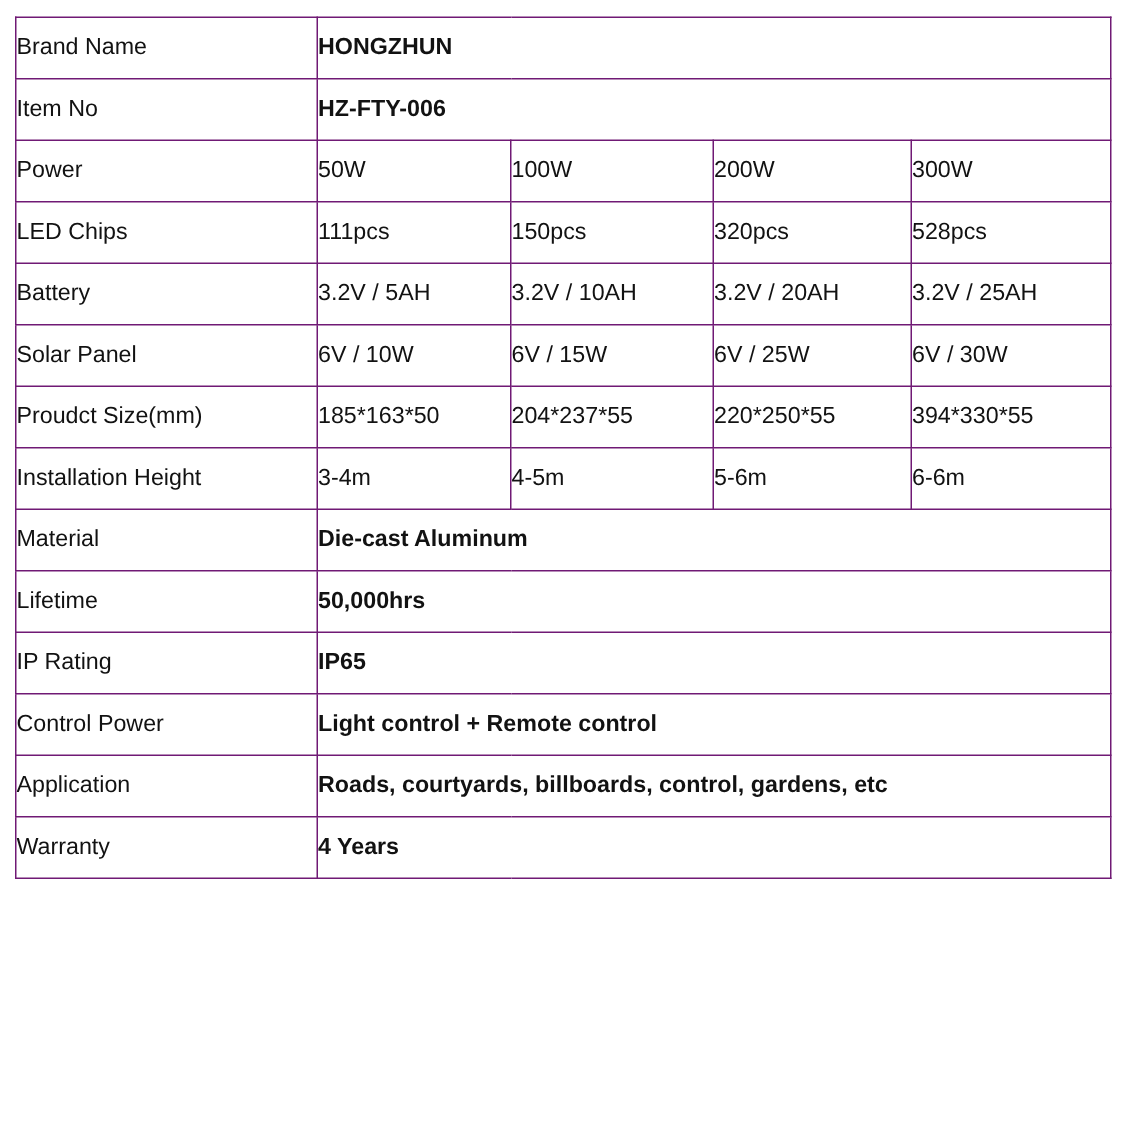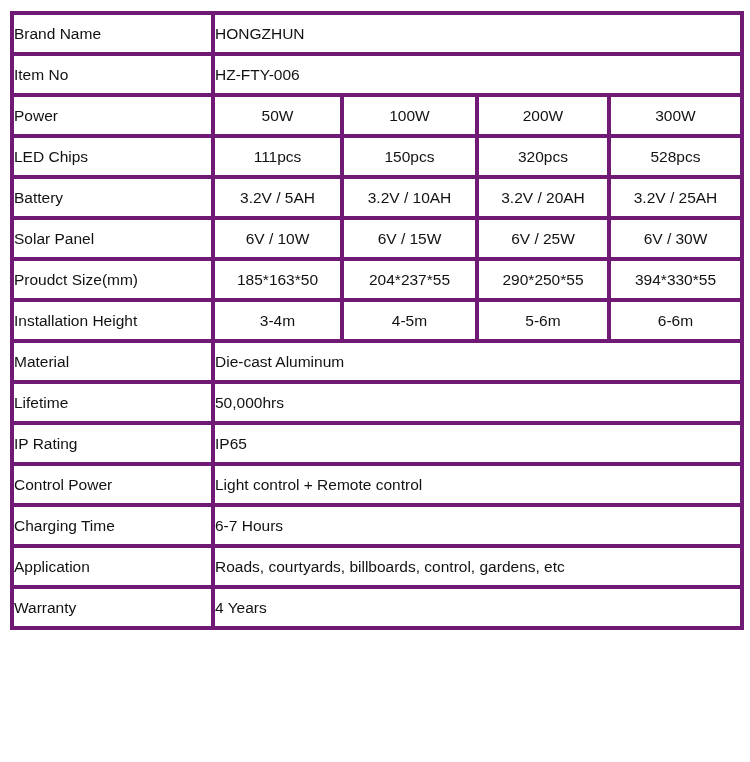--- a/index.html
+++ b/index.html
@@ -35,21 +35,21 @@
   table.spec-table col.c-v1    { width: 129px; }
   table.spec-table col.c-v2    { width: 135px; }
   table.spec-table col.c-v3    { width: 132px; }
   table.spec-table col.c-v4    { width: 133px; }
 
   table.spec-table tr {
     height: 41px;
   }
 
   table.spec-table td {
-    border: 4px solid #701a75;
+    border: 1px solid #701a75;
     font-size: 15.5px;
     line-height: 1.15;
     color: #121212;
     padding: 0;
     height: 41px;
     box-sizing: border-box;
     white-space: nowrap;
     overflow: hidden;
   }
 
@@ -58,25 +58,26 @@
     text-align: left;
     padding-left: 20px;
     padding-right: 4px;
   }
 
   
   td.merged-cell {
     text-align: left;
     padding-left: 80px;
     padding-right: 6px;
+    font-weight: bold;
   }
 
   
   td.value-cell {
-    text-align: center;
+    text-align: left;
     padding-left: 2px;
     padding-right: 2px;
   }
 
   
   td.rule-gray {
     border-bottom-color: #6f6f6f;
   }
 </style>
 </head>
@@ -125,21 +126,21 @@
           <td class="label-cell rule-gray">Solar Panel</td>
           <td class="value-cell rule-gray">6V / 10W</td>
           <td class="value-cell rule-gray">6V / 15W</td>
           <td class="value-cell rule-gray">6V / 25W</td>
           <td class="value-cell rule-gray">6V / 30W</td>
         </tr>
         <tr>
           <td class="label-cell">Proudct Size(mm)</td>
           <td class="value-cell">185*163*50</td>
           <td class="value-cell">204*237*55</td>
-          <td class="value-cell">290*250*55</td>
+          <td class="value-cell">220*250*55</td>
           <td class="value-cell">394*330*55</td>
         </tr>
         <tr>
           <td class="label-cell">Installation Height</td>
           <td class="value-cell">3-4m</td>
           <td class="value-cell">4-5m</td>
           <td class="value-cell">5-6m</td>
           <td class="value-cell">6-6m</td>
         </tr>
         <tr>
@@ -152,24 +153,20 @@
         </tr>
         <tr>
           <td class="label-cell rule-gray">IP Rating</td>
           <td class="merged-cell rule-gray" colspan="4">IP65</td>
         </tr>
         <tr>
           <td class="label-cell">Control Power</td>
           <td class="merged-cell" colspan="4">Light control + Remote control</td>
         </tr>
         <tr>
-          <td class="label-cell rule-gray">Charging Time</td>
-          <td class="merged-cell rule-gray" colspan="4">6-7 Hours</td>
-        </tr>
-        <tr>
           <td class="label-cell">Application</td>
           <td class="merged-cell" colspan="4">Roads, courtyards, billboards, control, gardens, etc</td>
         </tr>
         <tr>
           <td class="label-cell rule-gray">Warranty</td>
           <td class="merged-cell rule-gray" colspan="4">4 Years</td>
         </tr>
       </tbody>
   </table>
 </div>

